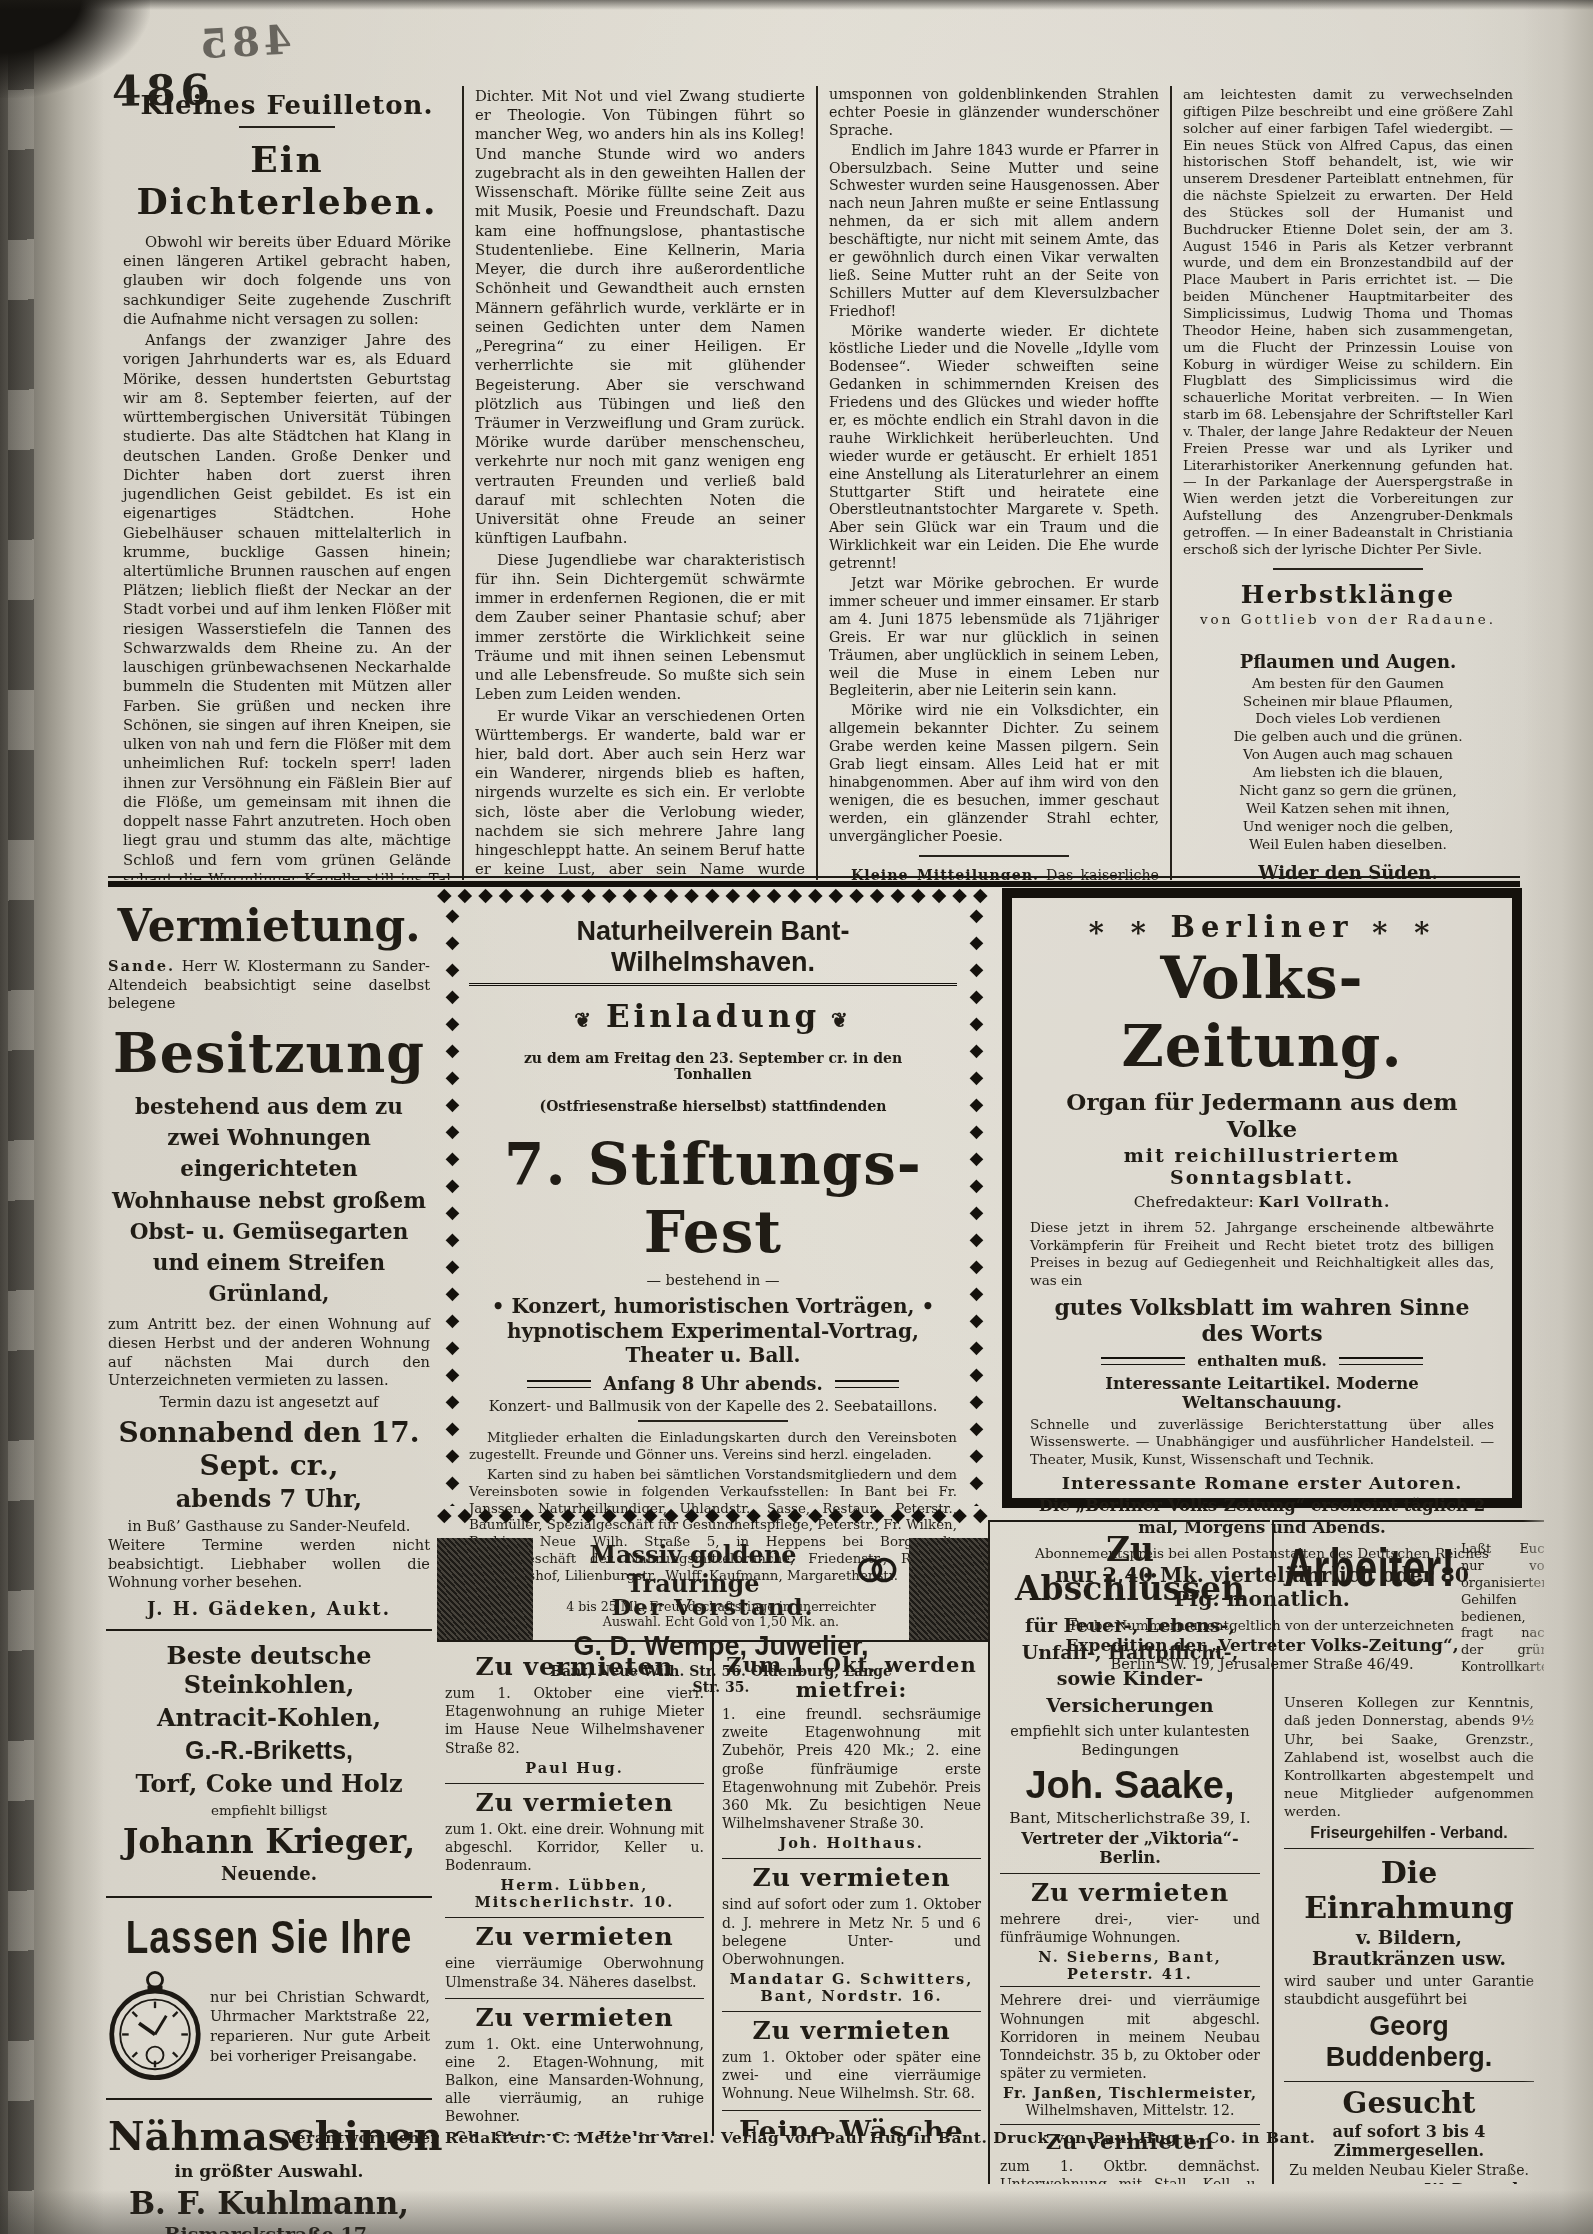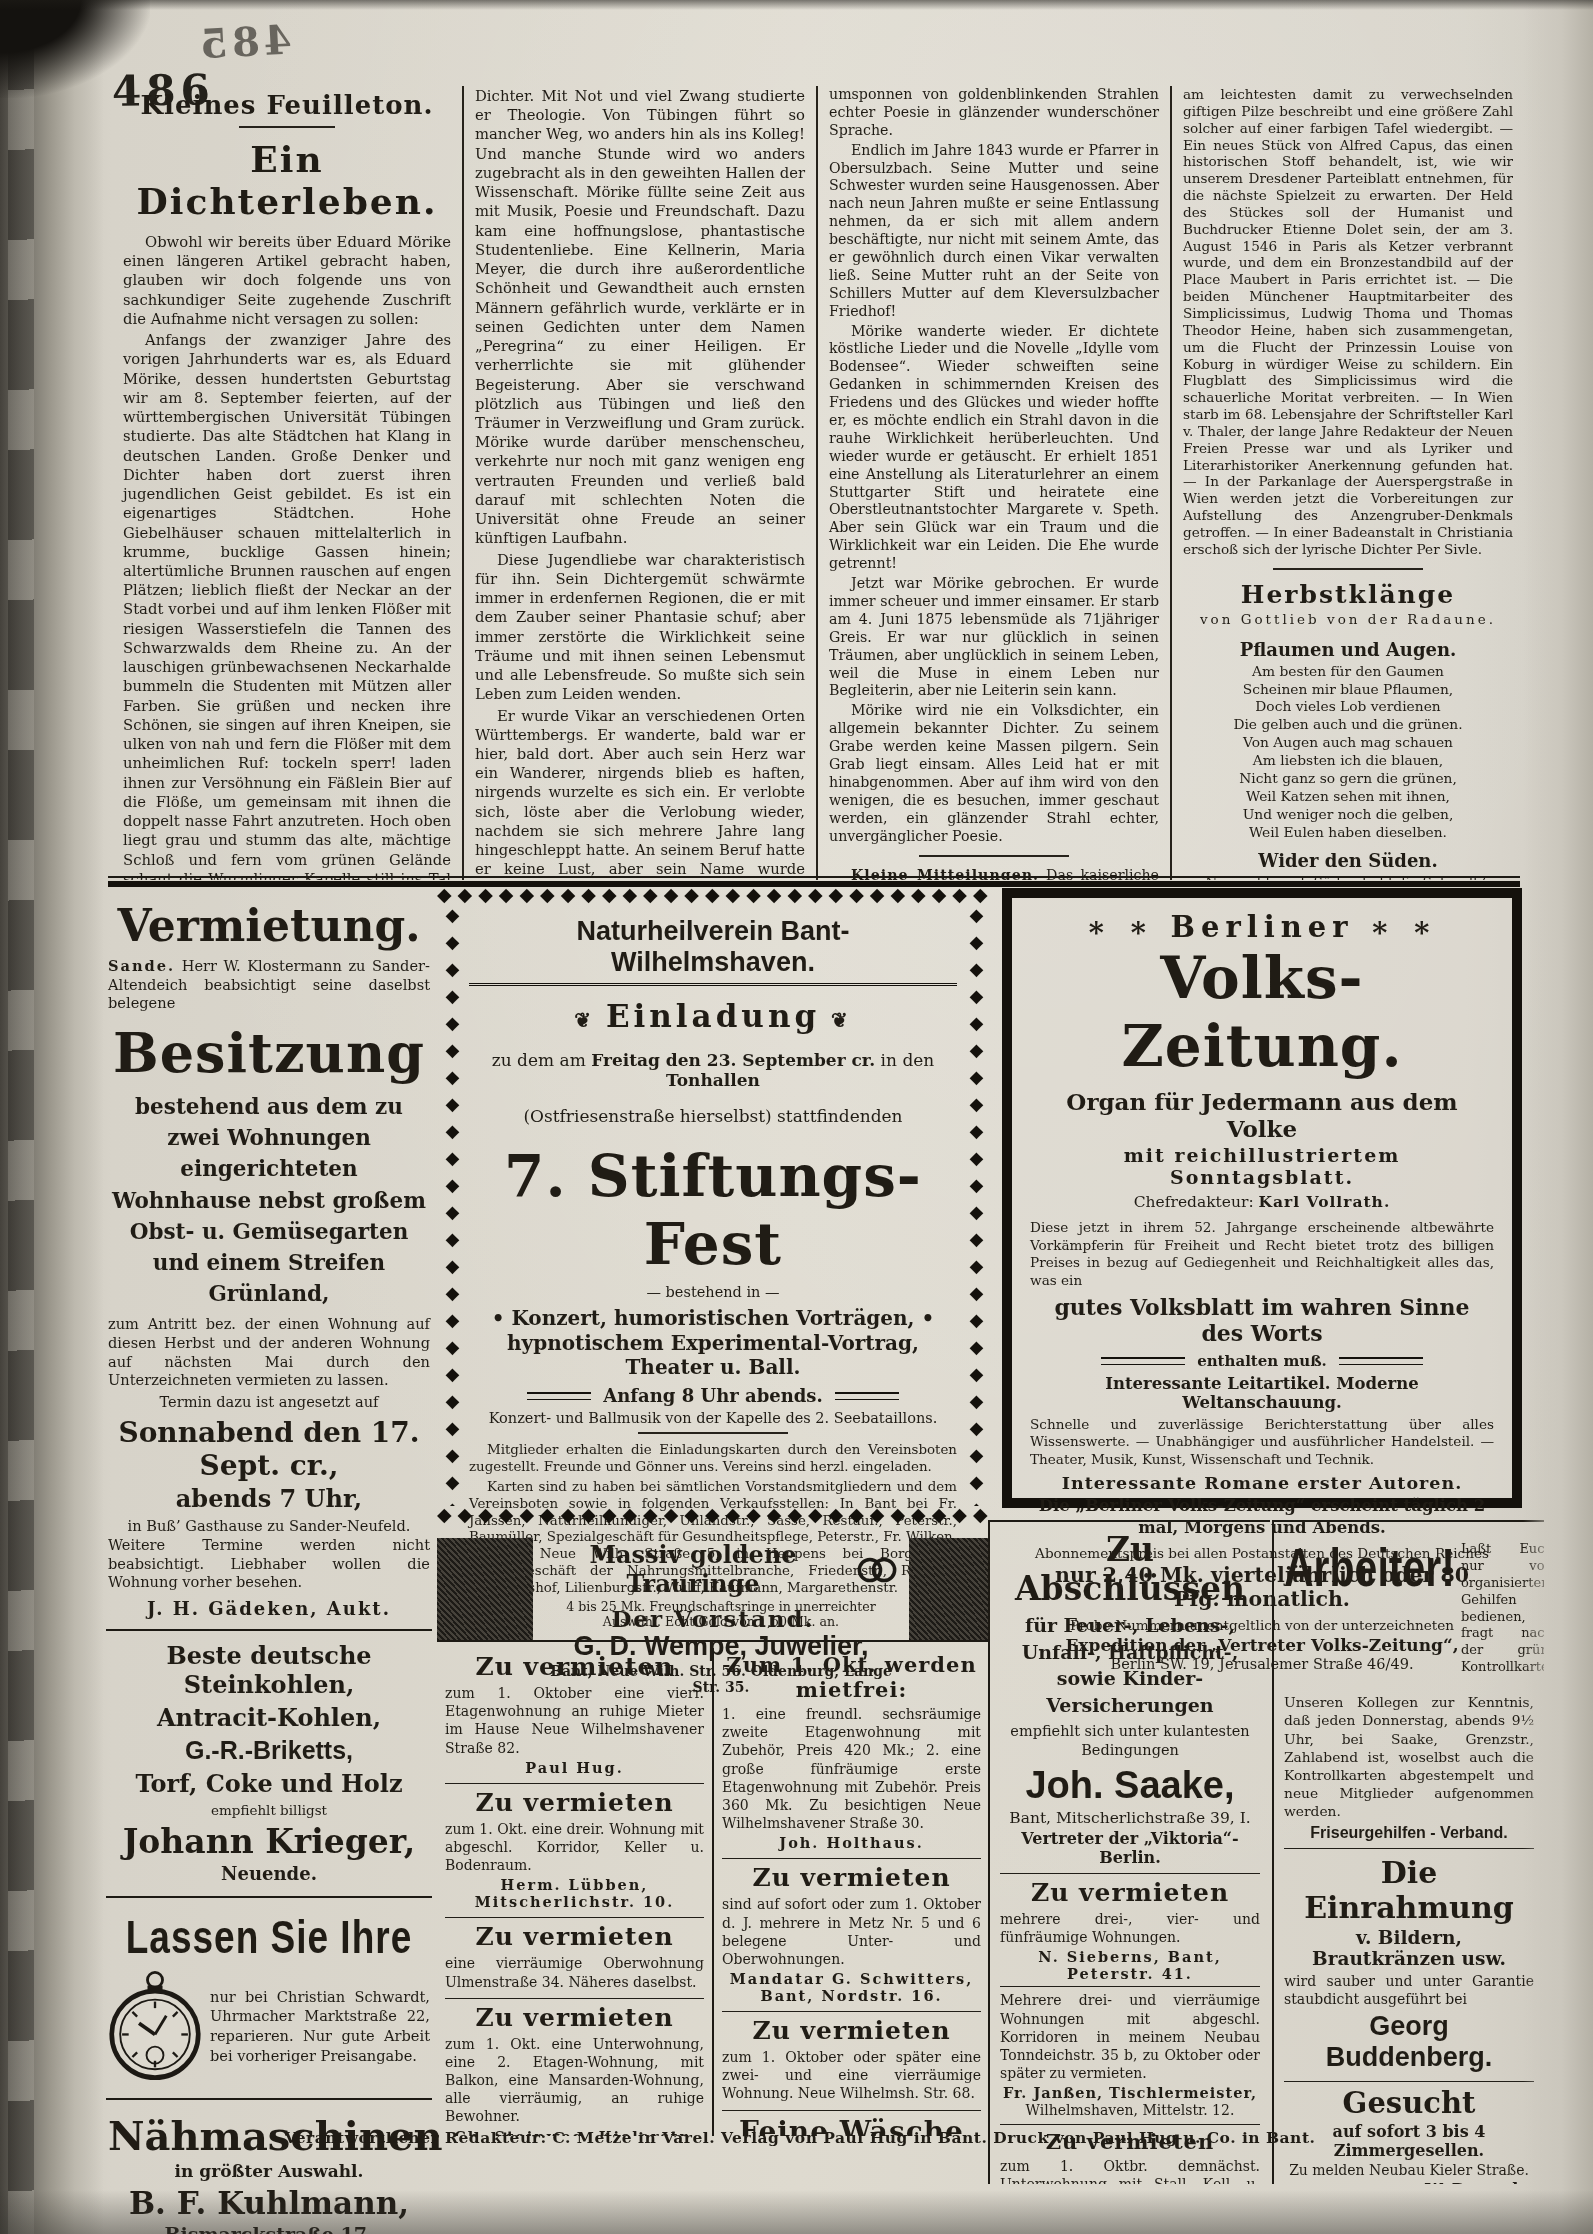--- a/index.html
+++ b/index.html
@@ -35,21 +35,21 @@
   .rule-short{width:96px;margin:6px auto 10px;border-top:2.5px solid #26221b;}
   .art-title{margin:6px 0 10px;font-size:36px;font-weight:bold;text-align:center;letter-spacing:2px;}
   .jp{margin:0 0 2px;font-size:14.8px;line-height:1.3;text-align:justify;}
   .ind{text-indent:22px;}
   .fcol3 .jp,.fcol4 .jp{font-size:14.2px;line-height:1.26;}
   .fcol4 .jp{font-size:13.6px;line-height:1.24;}
   .misc-lead{font-weight:bold;letter-spacing:1px;}
   .mid-rule{width:150px;margin:10px auto;border-top:2.5px solid #26221b;}
   .poem-sec{text-align:center;}
   .poem-title{margin:10px 0 2px;font-size:25px;font-weight:bold;letter-spacing:2px;text-align:center;}
-  .poem-byline{font-size:13.5px;letter-spacing:3px;text-align:center;margin:2px 0 12px;}
+  .poem-byline{font-size:13.5px;letter-spacing:3px;text-align:center;margin:2px 0 24px;}
   .poem-sub{margin:8px 0 3px;font-size:18px;font-weight:bold;text-align:center;}
   .poem{white-space:pre-line;font-size:13.8px;line-height:1.3;text-align:center;margin:0;}
   
   .sec-div{position:absolute;left:108px;top:876px;width:1412px;z-index:2;}
   .sec-div .t{border-top:2px solid #1d1a14;margin-bottom:3px;}
   .sec-div .b{border-top:6px solid #14110c;}
   
   .ads-left{position:absolute;left:106px;top:892px;width:326px;z-index:2;}
   .ad{padding:6px 2px 8px;border-bottom:2px solid #1d1a14;}
   .ad:last-child{border-bottom:none;}
@@ -81,21 +81,21 @@
   .dm-h{position:absolute;left:0;width:100%;height:26px;overflow:hidden;white-space:nowrap;
     font-size:19px;line-height:24px;letter-spacing:6px;color:#14110c;text-align:center;}
   .dm-top{top:0;} .dm-bot{bottom:0;}
   .dm-v{position:absolute;top:22px;bottom:22px;width:26px;overflow:hidden;
     writing-mode:vertical-rl;font-size:18px;letter-spacing:6px;line-height:24px;color:#14110c;}
   .dm-left{left:1px;} .dm-right{right:1px;}
   .nat-title{font-family:"Liberation Sans","DejaVu Sans",sans-serif;font-size:27px;font-weight:bold;
     display:inline-block;border-bottom:3px double #14110c;padding:0 6px 5px;margin:0 0 10px;}
   .nat-einladung{font-size:31px;font-weight:bold;letter-spacing:4px;margin:2px 0 8px;}
   .nat-einladung:before{content:"❦ ";font-size:20px;} .nat-einladung:after{content:" ❦";font-size:20px;}
-  .nat-line{font-size:17px;margin:16px;}
+  .nat-line{font-size:14px;margin:16px;font-weight:bold;}
   .nat-fest{font-size:58px;font-weight:bold;margin:10px 0 6px;letter-spacing:1px;}
   .nat-best{font-size:14.5px;margin:2px 0 6px;}
   .nat-prog{font-size:20px;font-weight:bold;margin:1px 0;}
   .nat-prog1:before{content:"• ";} .nat-prog1:after{content:" •";}
   .flank{display:flex;align-items:center;justify-content:center;gap:12px;margin:6px 0 4px;}
   .flank:before,.flank:after{content:"";flex:0 0 64px;height:5px;border-top:2px solid #14110c;border-bottom:1.5px solid #14110c;}
   .flank-txt{font-size:18px;font-weight:bold;}
   .nat-musik{font-size:14.5px;margin:2px 0 6px;}
   .nat-p{font-size:13.4px;line-height:1.26;text-align:justify;margin:0 0 3px;text-indent:18px;}
   .nat-vorstand{font-size:23px;font-weight:bold;letter-spacing:2px;margin:8px 0 0;}

